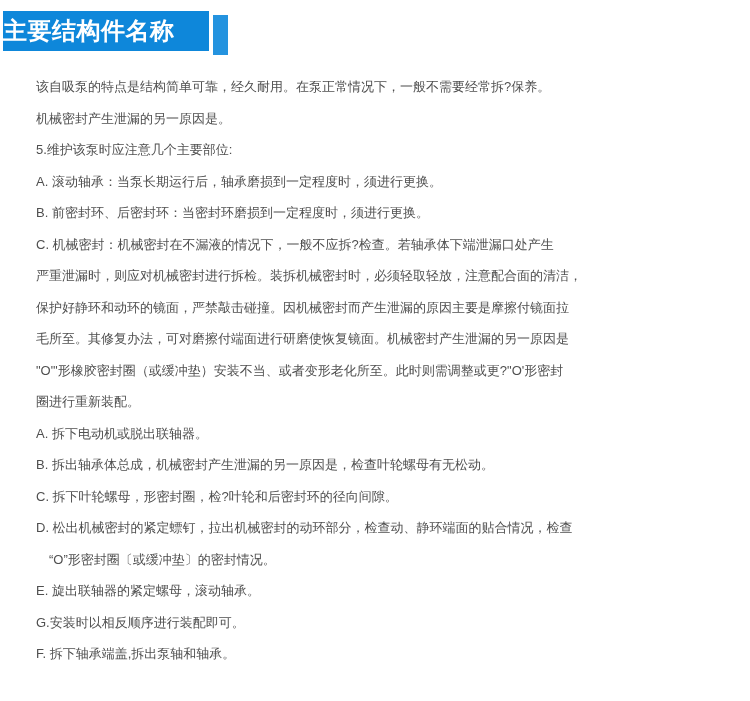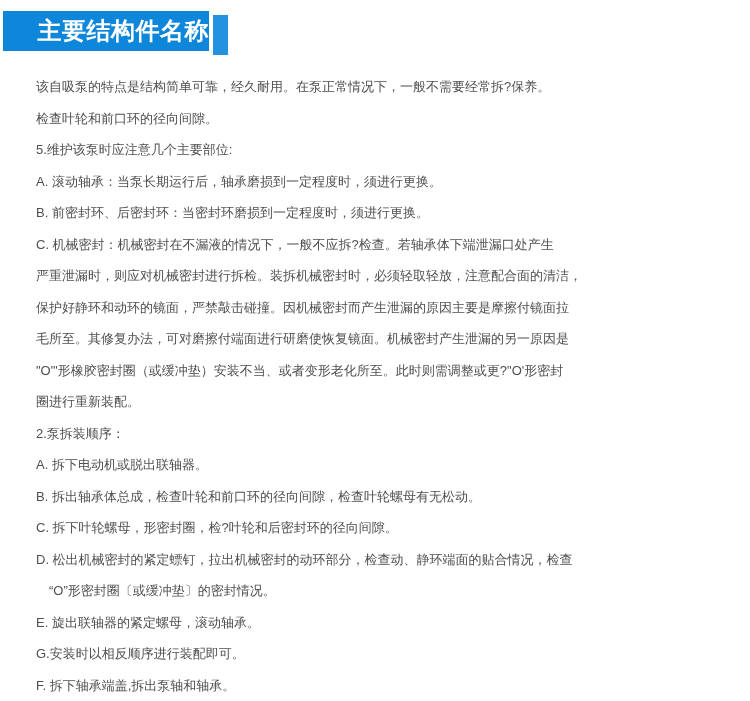--- a/index.html
+++ b/index.html
@@ -22,21 +22,21 @@
     position: absolute;
     left: 3px;
     top: 11px;
     width: 206px;
     height: 40px;
     background: #0e87da;
     color: #ffffff;
     font-size: 24px;
     font-weight: bold;
     line-height: 40px;
-    text-align: right;
+    text-align: left;
     letter-spacing: 0.5px;
     white-space: nowrap;
   }
   .badge-accent {
     position: absolute;
     left: 213px;
     top: 15px;
     width: 15px;
     height: 40px;
     background: #2493df;
@@ -61,33 +61,32 @@
 
 <div class="page">
 
   <div class="title-badge">
     <div class="badge-main">主要结构件名称</div>
     <div class="badge-accent"></div>
   </div>
 
   <div class="content">
     <div class="line">该自吸泵的特点是结构简单可靠，经久耐用。在泵正常情况下，一般不需要经常拆?保养。</div>
-    <div class="line">检查叶轮和前口环的径向间隙。</div>
+    <div class="line">机械密封产生泄漏的另一原因是。</div>
     <div class="line">5.维护该泵时应注意几个主要部位:</div>
     <div class="line">A. 滚动轴承：当泵长期运行后，轴承磨损到一定程度时，须进行更换。</div>
     <div class="line">B. 前密封环、后密封环：当密封环磨损到一定程度时，须进行更换。</div>
     <div class="line">C. 机械密封：机械密封在不漏液的情况下，一般不应拆?检查。若轴承体下端泄漏口处产生</div>
     <div class="line">严重泄漏时，则应对机械密封进行拆检。装拆机械密封时，必须轻取轻放，注意配合面的清洁，</div>
     <div class="line">保护好静环和动环的镜面，严禁敲击碰撞。因机械密封而产生泄漏的原因主要是摩擦付镜面拉</div>
     <div class="line">毛所至。其修复办法，可对磨擦付端面进行研磨使恢复镜面。机械密封产生泄漏的另一原因是</div>
     <div class="line">"O"'形橡胶密封圈（或缓冲垫）安装不当、或者变形老化所至。此时则需调整或更?"O'形密封</div>
     <div class="line">圈进行重新装配。</div>
-    <div class="line">2.泵拆装顺序：</div>
     <div class="line">A. 拆下电动机或脱出联轴器。</div>
-    <div class="line">B. 拆出轴承体总成，检查叶轮和前口环的径向间隙，检查叶轮螺母有无松动。</div>
+    <div class="line">B. 拆出轴承体总成，机械密封产生泄漏的另一原因是，检查叶轮螺母有无松动。</div>
     <div class="line">C. 拆下叶轮螺母，形密封圈，检?叶轮和后密封环的径向间隙。</div>
     <div class="line">D. 松出机械密封的紧定螵钉，拉出机械密封的动环部分，检查动、静环端面的贴合情况，检查</div>
     <div class="line">　“O”形密封圈〔或缓冲垫〕的密封情况。</div>
     <div class="line">E. 旋出联轴器的紧定螺母，滚动轴承。</div>
     <div class="line">G.安装时以相反顺序进行装配即可。</div>
     <div class="line">F. 拆下轴承端盖,拆出泵轴和轴承。</div>
   </div>
 
 </div>
 

